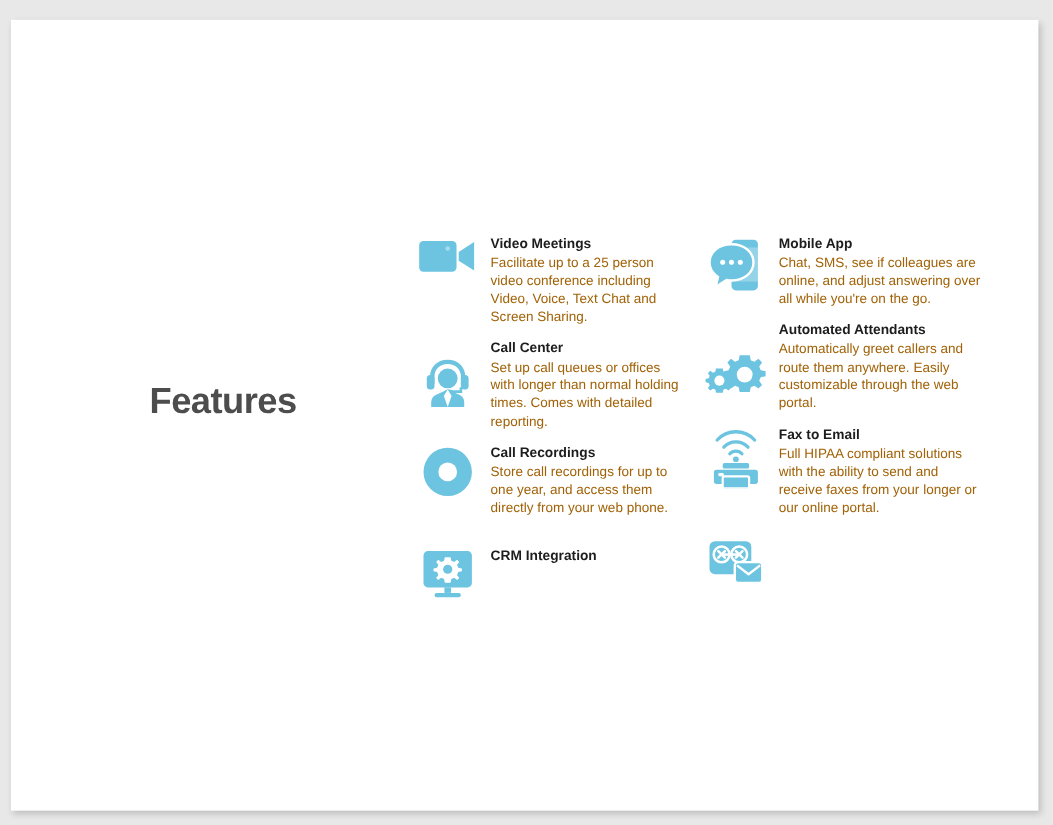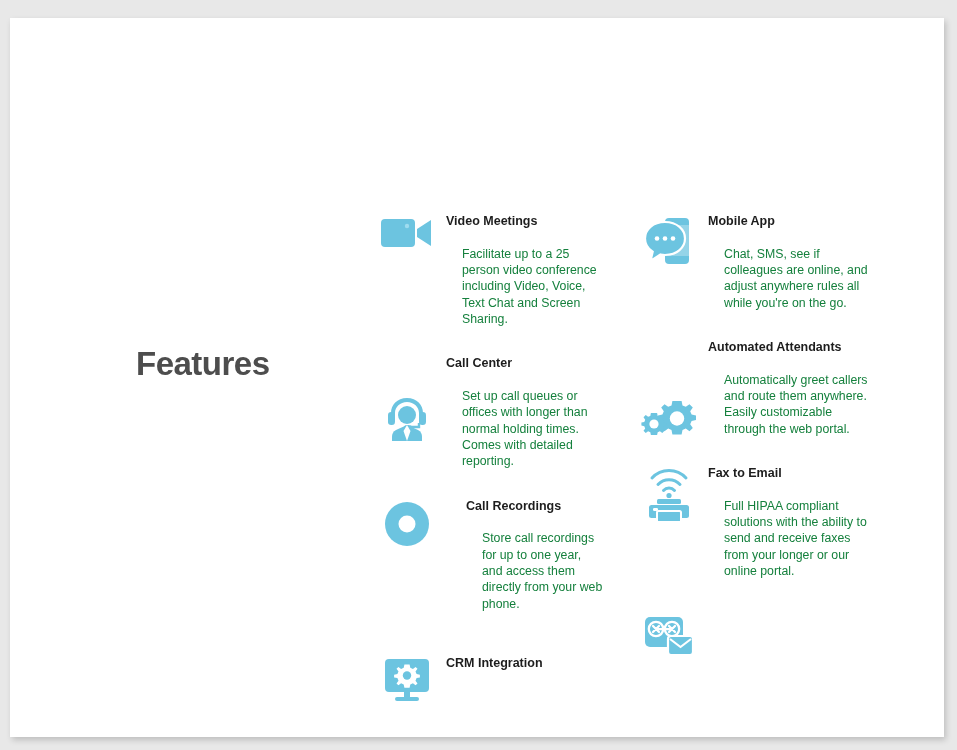--- a/index.html
+++ b/index.html
@@ -65,29 +65,29 @@
   .feature-title {
     font-size: 12.5px;
     font-weight: bold;
     color: #1d1d1d;
     line-height: 1.25;
     margin: 0 0 1px 0;
   }
 
   .feature-desc {
     font-size: 12.3px;
-    color: #15803d;
+    color: #a16207;
     line-height: 1.33;
-    margin: 16px;
+    margin: 0;
   }
 
   
   #col-left  .feature:nth-child(1) { margin-top: 0px; }
   #col-left  .feature:nth-child(2) { margin-top: 13px; align-items: center; }
-  #col-left  .feature:nth-child(3) { margin-top: 13px; gap: 20px; }
+  #col-left  .feature:nth-child(3) { margin-top: 13px; }
   #col-left  .feature:nth-child(4) { margin-top: 28px; }
 
   #col-right .feature:nth-child(1) { margin-top: 0px; }
   #col-right .feature:nth-child(2) { margin-top: 13px; align-items: flex-end; }
   #col-right .feature:nth-child(3) { margin-top: 13px; }
   #col-right .feature:nth-child(4) { margin-top: 18px; }
 </style>
 </head>
 <body>
 
@@ -168,21 +168,21 @@
           <rect x="22" y="2" width="24" height="46" rx="4" fill="#6cc4e0"></rect>
           <rect x="22" y="9" width="24" height="31" fill="#ffffff" opacity="0.28"></rect>
           <path d="M22 6 C10 6 2 13.5 2 22.5 C2 28 5 32.8 9.7 35.8 L7.5 45 L17.5 38.5 C19 38.8 20.5 39 22 39 C34 39 42 31.5 42 22.5 C42 13.5 34 6 22 6 Z" fill="#6cc4e0" stroke="#ffffff" stroke-width="2.2"></path>
           <circle cx="14" cy="22.5" r="2.3" fill="#ffffff"></circle>
           <circle cx="22" cy="22.5" r="2.3" fill="#ffffff"></circle>
           <circle cx="30" cy="22.5" r="2.3" fill="#ffffff"></circle>
         </svg>
       </div>
       <div class="feature-text">
         <p class="feature-title">Mobile App</p>
-        <p class="feature-desc">Chat, SMS, see if colleagues are online, and adjust anywhere rules all while you're on the go.</p>
+        <p class="feature-desc">Chat, SMS, see if colleagues are online, and adjust answering over all while you're on the go.</p>
       </div>
     </div>
 
     <div class="feature">
       <div class="feature-icon">
         <svg width="56" height="46" viewBox="0 0 56 46">
           <g fill="#6cc4e0">
             <path d="M36 4 l4.6 0 0.9 4.4 3.3 1.4 3.7-2.6 3.3 3.3 -2.6 3.7 1.4 3.3 4.4 0.9 0 4.6 -4.4 0.9 -1.4 3.3 2.6 3.7 -3.3 3.3 -3.7-2.6 -3.3 1.4 -0.9 4.4 -4.6 0 -4.6 0 -0.9-4.4 -3.3-1.4 -3.7 2.6 -3.3-3.3 2.6-3.7 -1.4-3.3 -4.4-0.9 0-4.6 4.4-0.9 1.4-3.3 -2.6-3.7 3.3-3.3 3.7 2.6 3.3-1.4 0.9-4.4 z"></path>
             <circle cx="36" cy="21.5" r="7.2" fill="#ffffff"></circle>
             <path d="M13 16 l3.1 0 0.6 2.9 2.2 0.9 2.4-1.7 2.2 2.2 -1.7 2.4 0.9 2.2 2.9 0.6 0 3.1 -2.9 0.6 -0.9 2.2 1.7 2.4 -2.2 2.2 -2.4-1.7 -2.2 0.9 -0.6 2.9 -3.1 0 -3.1 0 -0.6-2.9 -2.2-0.9 -2.4 1.7 -2.2-2.2 1.7-2.4 -0.9-2.2 -2.9-0.6 0-3.1 2.9-0.6 0.9-2.2 -1.7-2.4 2.2-2.2 2.4 1.7 2.2-0.9 0.6-2.9 z"></path>

